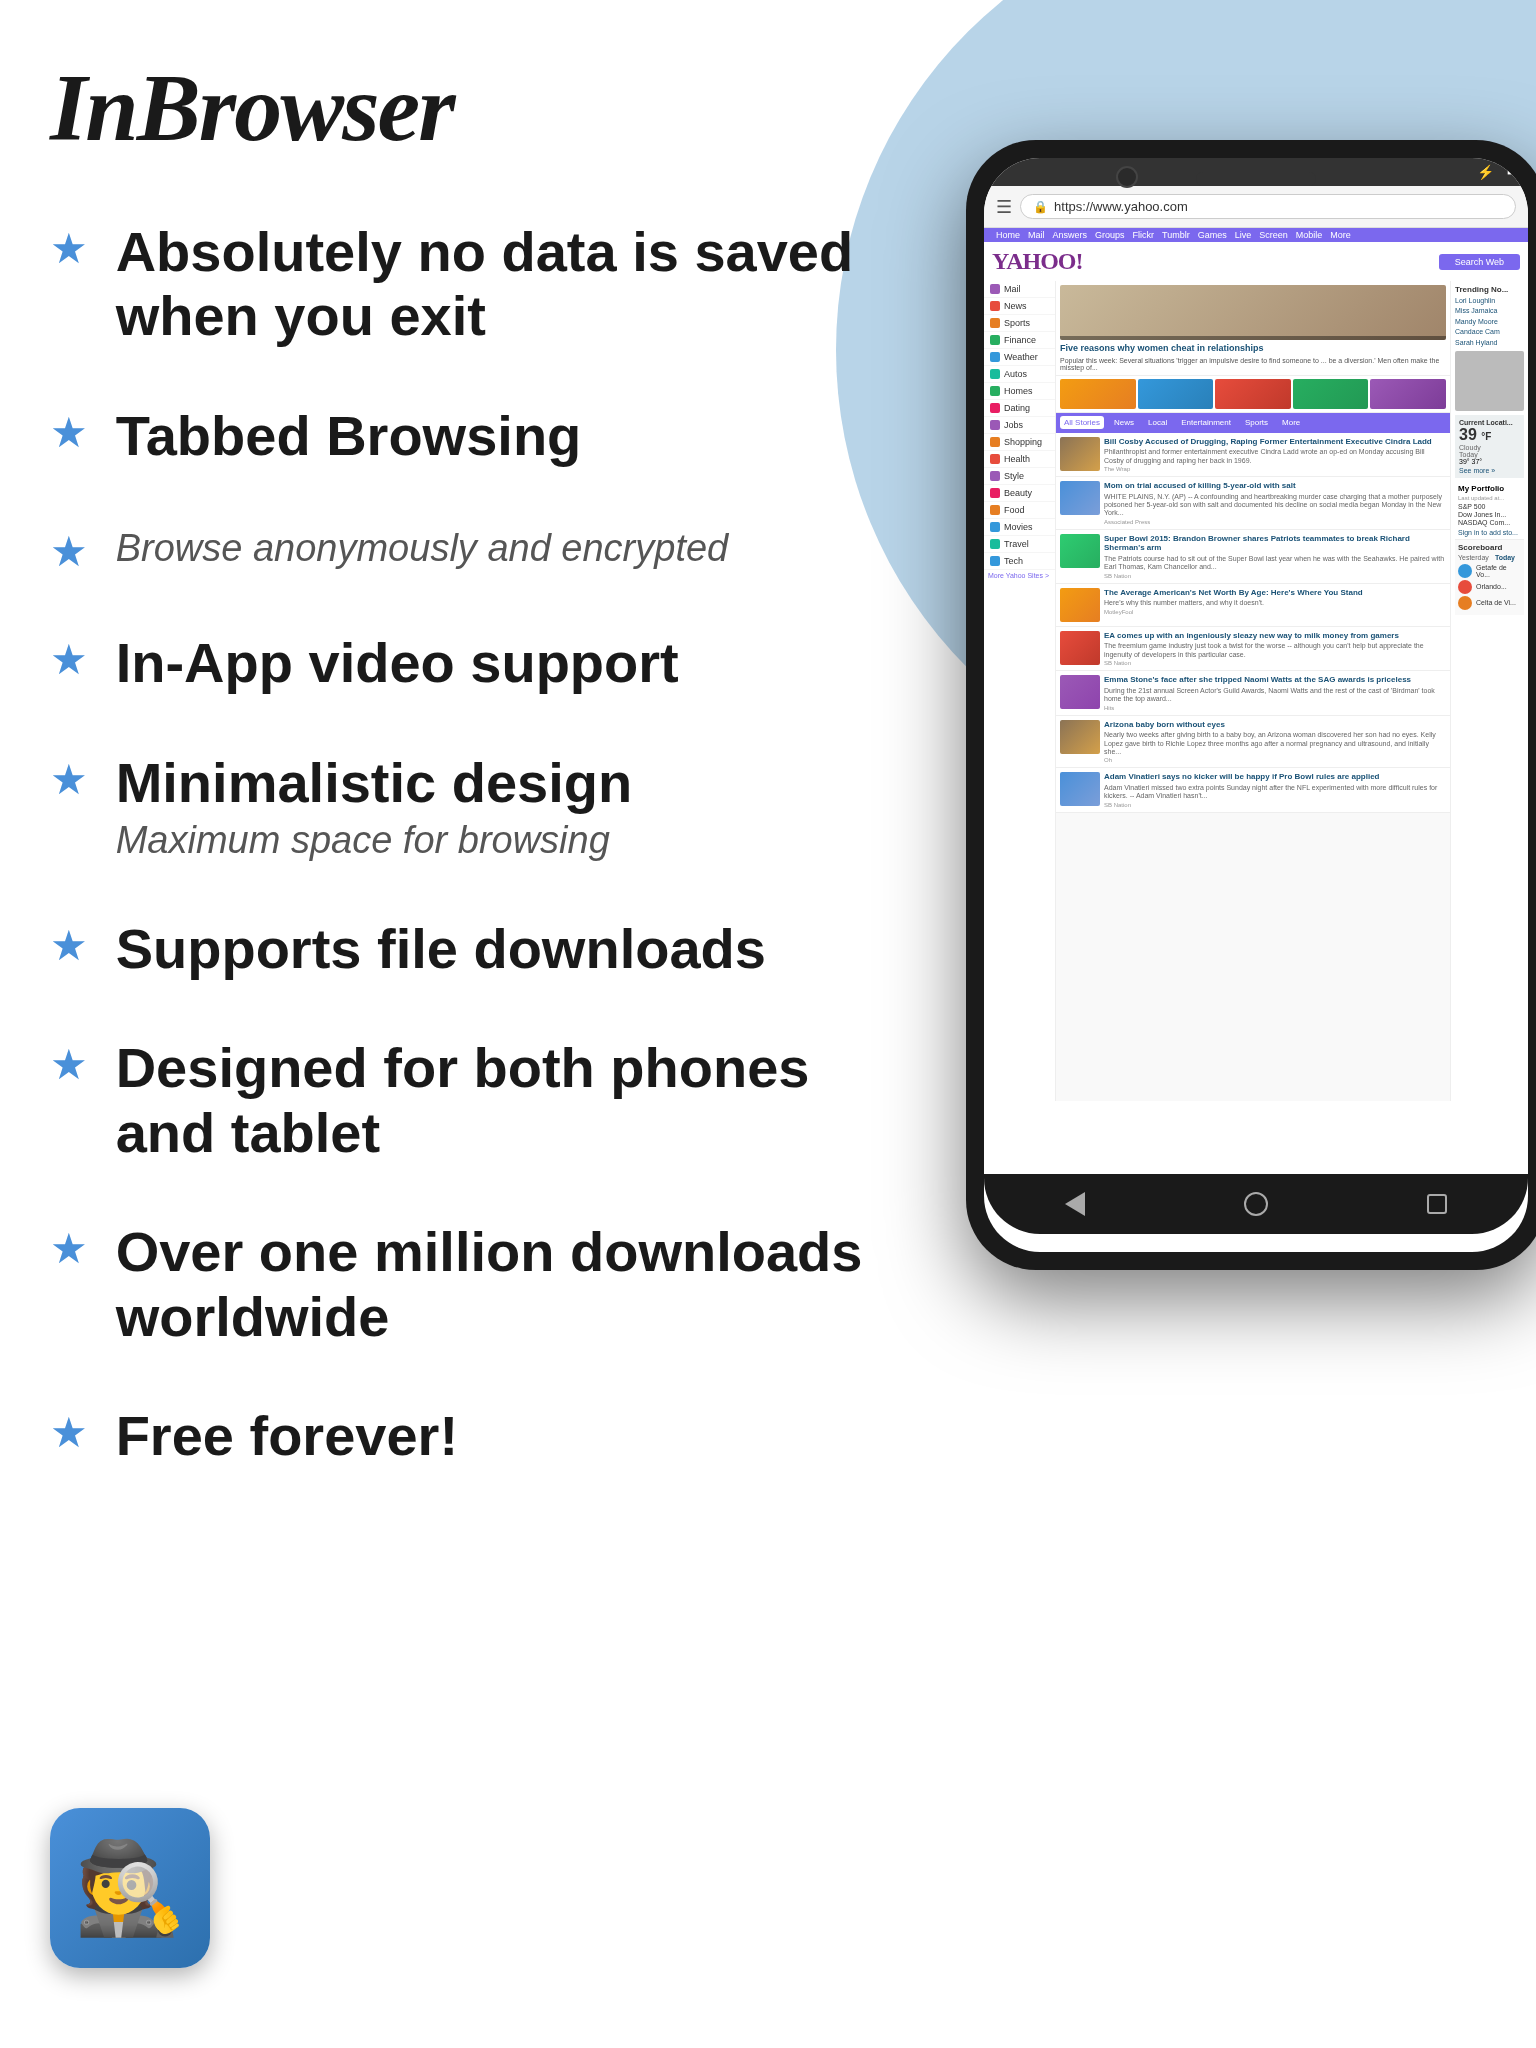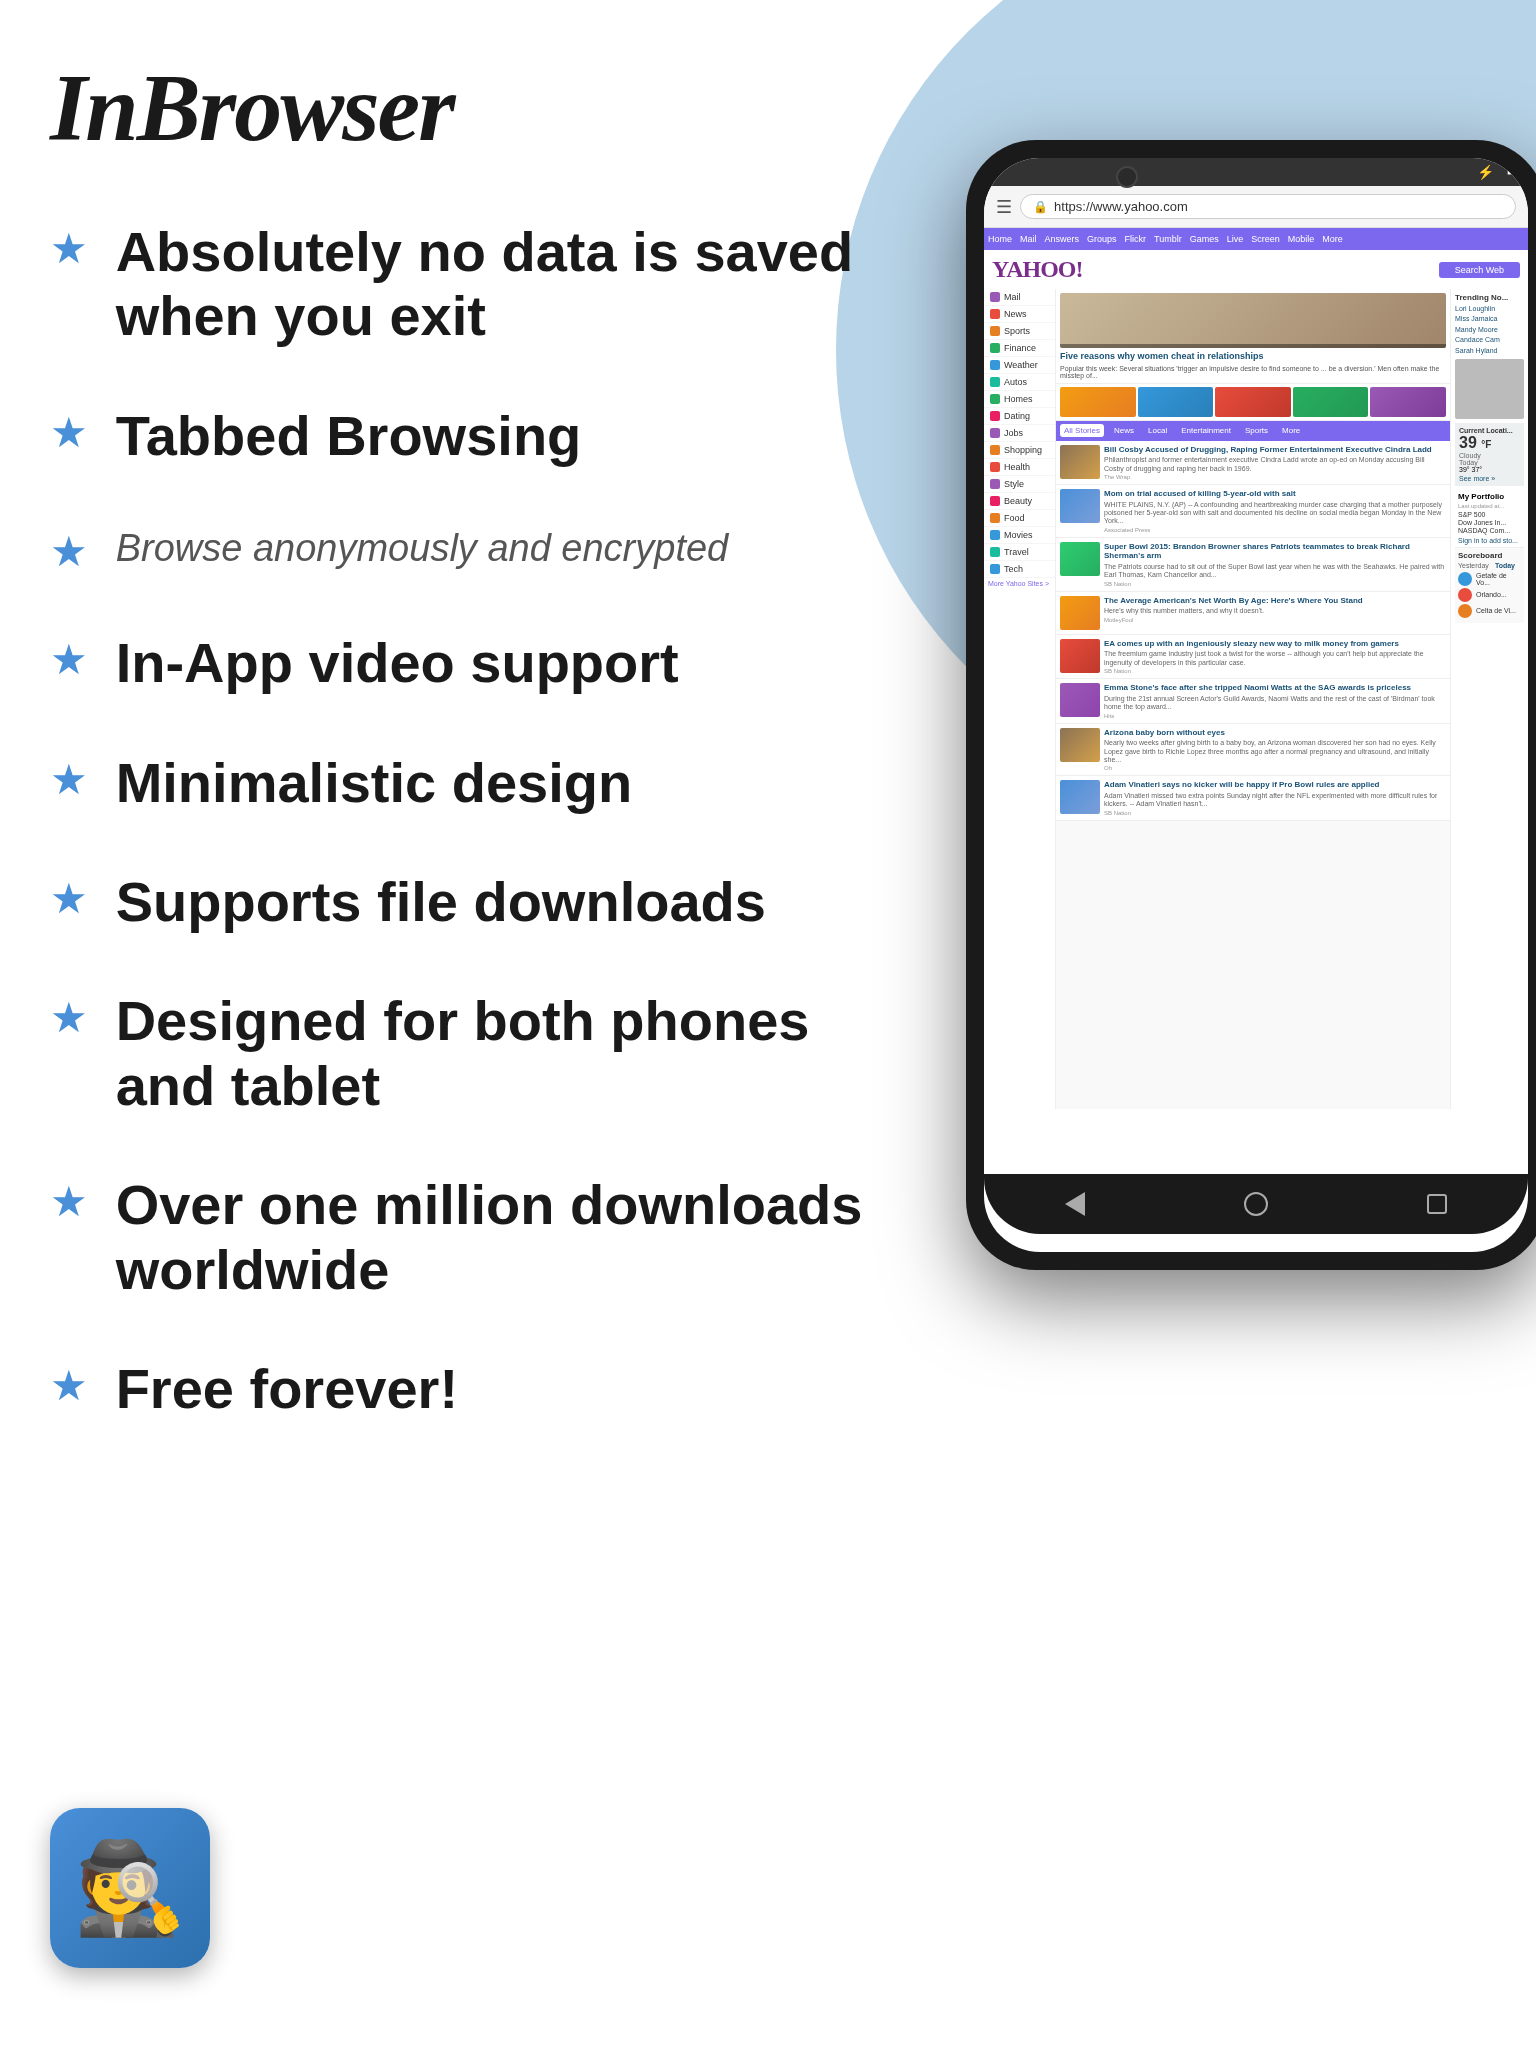--- a/index.html
+++ b/index.html
@@ -178,24 +178,24 @@
     }
 
     .url-text {
       font-size: 13px;
       color: #333;
     }
 
     
     .yahoo-nav {
       background: #7b68ee;
-      height: 22px;
-      display: flex;
-      align-items: center;
-      padding: 0 4px;
+      height: 14px;
+      display: flex;
+      align-items: center;
+      padding: 0 12px;
       gap: 8px;
       overflow: hidden;
     }
 
     .yahoo-nav-item {
       font-size: 9px;
       color: white;
       white-space: nowrap;
     }
 
@@ -600,20 +600,21 @@
     <span class="star-icon">★</span>
     <div class="feature-text-block">
       <div class="feature-title">In-App video support</div>
     </div>
   </div>
 
   <div class="feature-item">
     <span class="star-icon">★</span>
     <div class="feature-text-block">
       <div class="feature-title">Minimalistic design</div>
+      <div class="feature-subtitle">Maximum space for browsing</div>
     </div>
   </div>
 
   <div class="feature-item">
     <span class="star-icon">★</span>
     <div class="feature-text-block">
       <div class="feature-title">Supports file downloads</div>
     </div>
   </div>
 

